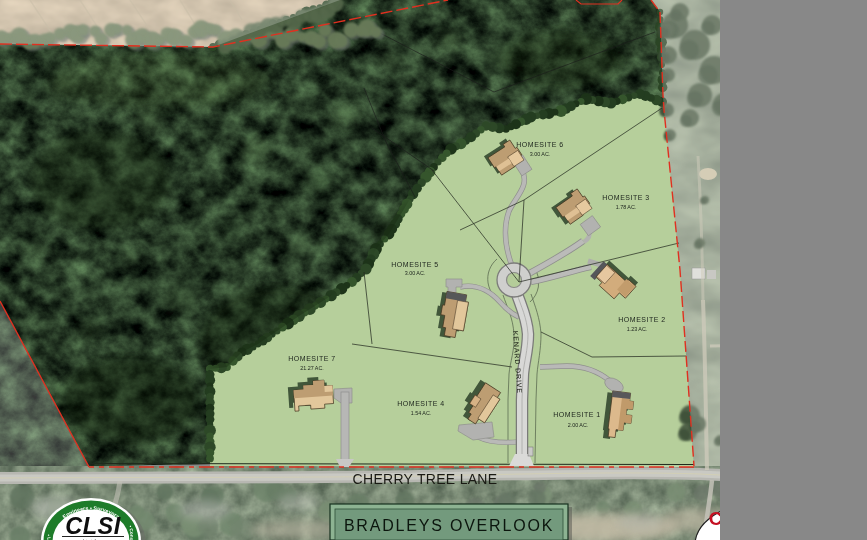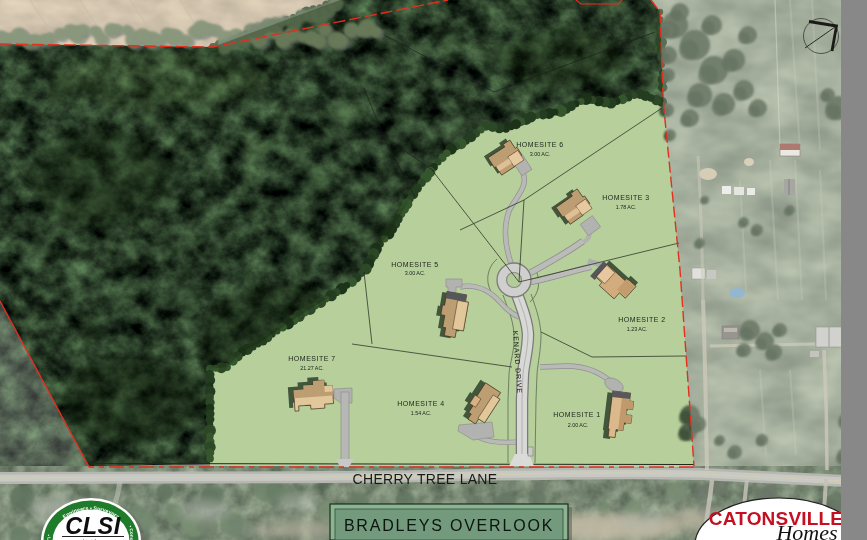--- a/index.html
+++ b/index.html
@@ -1,14 +1,14 @@
 <!DOCTYPE html>
 <html><head><meta charset="utf-8"><style>
 html,body{margin:0;padding:0;background:#888}
-#c{position:relative;width:841px;height:540px;overflow:hidden;font-family:"Liberation Sans",sans-serif}
+#c{position:relative;width:720px;height:540px;overflow:hidden;font-family:"Liberation Sans",sans-serif}
 svg{display:block}
 </style></head><body>
 <div id="c">
 <svg width="867" height="540" viewBox="0 0 867 540">
 <defs>
 <filter id="fForest" x="-2%" y="-2%" width="104%" height="104%" color-interpolation-filters="sRGB">
 <feTurbulence type="fractalNoise" baseFrequency="0.045 0.05" numOctaves="5" seed="7"></feTurbulence>
 <feColorMatrix type="matrix" values="0.53 0 0 0 -0.11  0.70 0 0 0 -0.12  0.48 0 0 0 -0.09  0 0 0 0 1"></feColorMatrix>
 <feComposite operator="in" in2="SourceGraphic"></feComposite>
 </filter>

